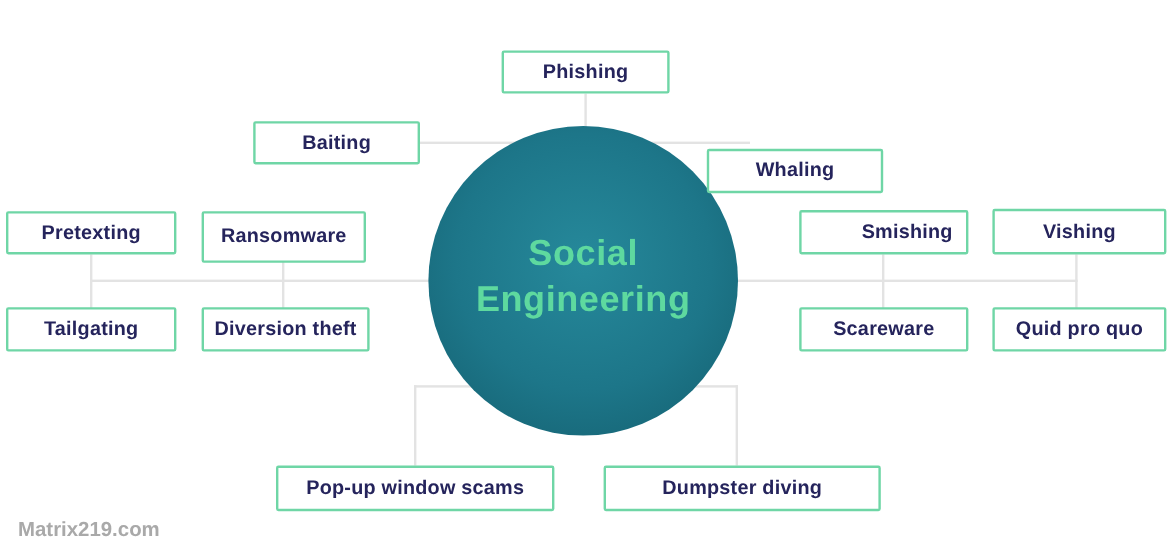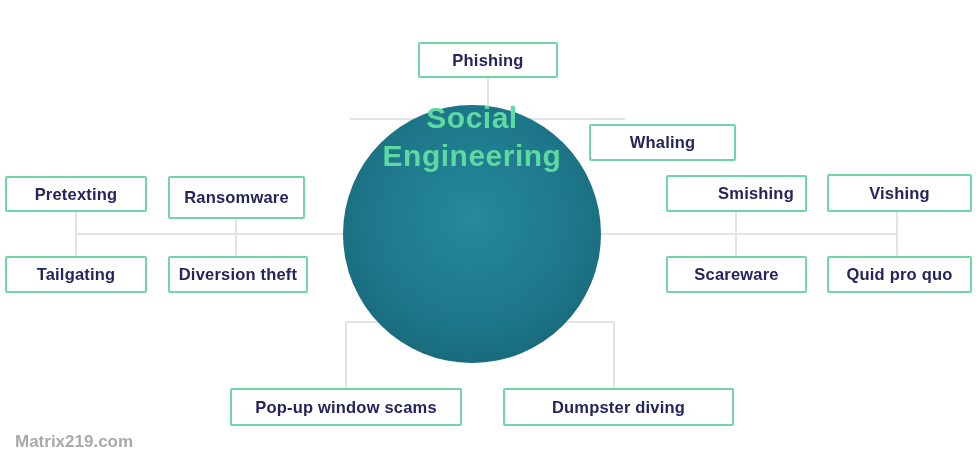--- a/index.html
+++ b/index.html
@@ -15,32 +15,32 @@
     background: #ffffff;
     overflow: hidden;
   }
   .line {
     position: absolute;
     background: var(--connector, #e3e3e3);
     z-index: 1;
   }
   .circle {
     position: absolute;
-    left: 343px;
+    left: 357px;
     top: 105px;
     width: 258px;
     height: 258px;
     border-radius: 50%;
     background: radial-gradient(circle at 50% 44%,
       var(--circle-center, #26899b) 0%,
       var(--circle-mid, #1d7689) 55%,
       var(--circle-edge, #135e6d) 100%);
     z-index: 2;
     display: flex;
-    align-items: flex-start;
+    align-items: center;
     justify-content: center;
   }
   .circle-title {
     text-align: center;
     color: var(--title-text, #5ed99f);
     font-size: 30px;
     font-weight: 700;
     line-height: 38px;
     letter-spacing: 0.5px;
     margin-top: -6px;
@@ -88,20 +88,21 @@
   <div class="line" style="left:613px; top:321px; width:2px; height:67px;"></div>
 
   <div class="circle">
     <div class="circle-title">
       <div>Social</div>
       <div>Engineering</div>
     </div>
   </div>
 
   <div class="node" style="left:418px; top:42px; width:140px; height:36px;">Phishing</div>
+  <div class="node" style="left:211px; top:101px; width:139px; height:36px;">Baiting</div>
   <div class="node" style="left:589px; top:101px; width:147px; height:37px;margin-top:23px;">Whaling</div>
   <div class="node" style="left:5px; top:176px; width:142px; height:36px;">Pretexting</div>
   <div class="node" style="left:168px; top:176px; width:137px; height:43px;">Ransomware</div>
   <div class="node" style="left:666px; top:175px; width:141px; height:37px;padding-left:39px;">Smishing</div>
   <div class="node" style="left:827px; top:174px; width:145px; height:38px;">Vishing</div>
   <div class="node" style="left:5px; top:256px; width:142px; height:37px;">Tailgating</div>
   <div class="node" style="left:168px; top:256px; width:140px; height:37px;">Diversion theft</div>
   <div class="node" style="left:666px; top:256px; width:141px; height:37px;">Scareware</div>
   <div class="node" style="left:827px; top:256px; width:145px; height:37px;">Quid pro quo</div>
   <div class="node" style="left:503px; top:388px; width:231px; height:38px;">Dumpster diving</div>

